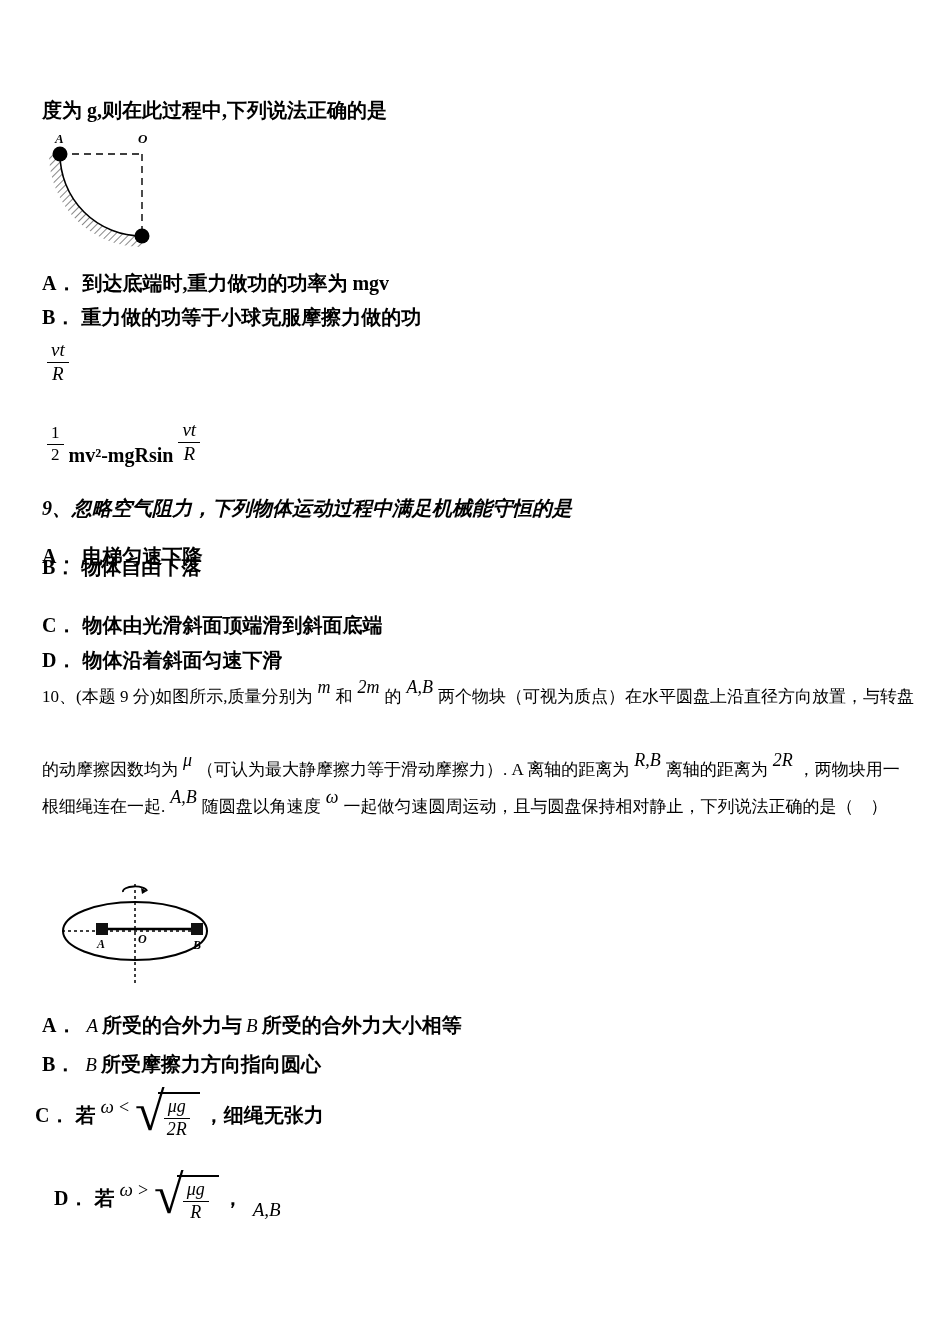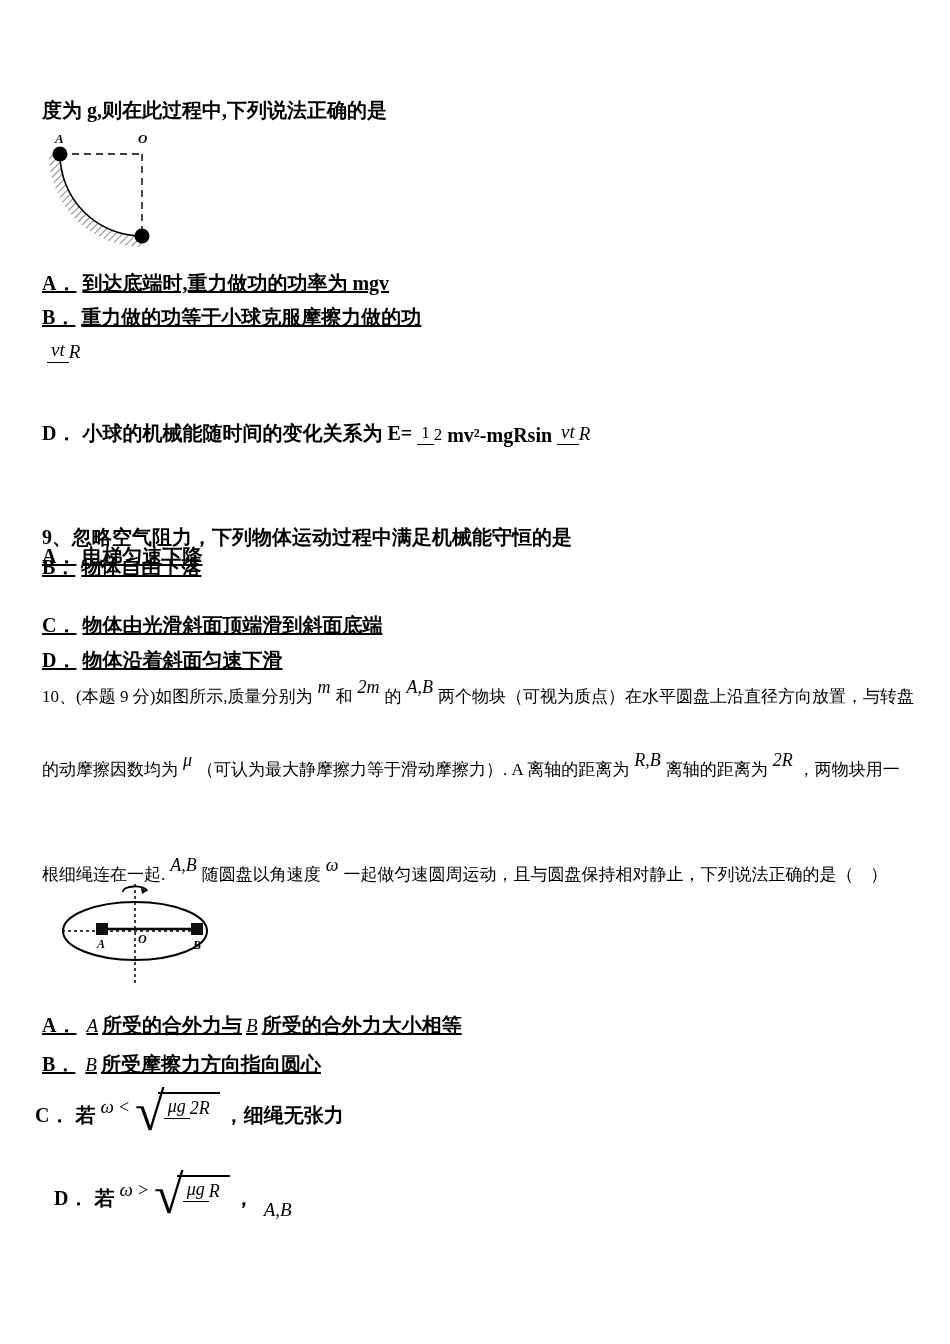--- a/index.html
+++ b/index.html
@@ -3,27 +3,27 @@
 <meta charset="utf-8">
 <style>
   html,body{margin:0;padding:0;}
   body{
     width:950px;height:1344px;background:#ffffff;position:relative;
     font-family:"Liberation Serif","DejaVu Serif",serif;color:#000;
     overflow:hidden;
   }
   .abs{position:absolute;}
   .stem{font-size:20px;font-weight:700;white-space:nowrap;}
-  .opt{font-size:20px;font-weight:700;white-space:nowrap;text-decoration:underline;}
+  .opt{font-size:20px;font-weight:700;white-space:nowrap;}
   .row{position:absolute;display:flex;align-items:flex-end;white-space:nowrap;}
   .row .txt{font-size:20px;font-weight:700;white-space:nowrap;}
   .lbl{margin-right:6px;}
   sub{font-size:13px;font-weight:700;}
   
-  .frac{display:flex;flex-direction:row;align-items:center;line-height:1.1;
+  .frac{display:flex;flex-direction:column;align-items:center;line-height:1.1;
         font-weight:400;margin:0 5px;}
   .frac .num{padding:0 4px 1px;border-bottom:1.6px solid #000;display:block;text-align:center;}
   .frac .den{padding-top:1px;display:block;text-align:center;}
   .frac.it{font-style:italic;}
   .fr19{font-size:19px;}
   .fr17{font-size:17px;}
   .mb2{margin-bottom:2px;}
   
   .sqrt{display:flex;align-items:flex-start;margin:0 4px -12px 6px;}
   .sqrt .radical{font-size:54px;line-height:1;height:56px;display:block;margin-right:-7px;font-weight:400;}
@@ -68,53 +68,52 @@
 </div>
 
 <div class="row" style="left:42px;top:340px;">
   <span class="frac it fr19 mb2">
     <span class="num">vt</span>
     <span class="den">R</span>
   </span>
 </div>
 
 <div class="row" style="left:42px;top:420px;">
-  <span class="txt"><span class="lbl">D．</span><span>小球的机械能随时间的变化关系为 E=</span></span>
   <span class="frac fr17 mb2">
     <span class="num">1</span>
     <span class="den">2</span>
   </span>
   <span class="txt">mv²-mgRsin</span>
   <span class="frac it fr19 mb2">
     <span class="num">vt</span>
     <span class="den">R</span>
   </span>
 </div>
 
-<div class="abs stem" style="left:42px;top:524px;">9、忽略空气阻力，下列物体运动过程中满足机械能守恒的是</div>
+<div class="abs stem" style="left:42px;top:495px;font-style:italic;">9、忽略空气阻力，下列物体运动过程中满足机械能守恒的是</div>
 <div class="abs opt" style="left:42px;top:543px;">
   <span class="lbl">A．</span><span>电梯匀速下降</span>
 </div>
 <div class="abs opt" style="left:42px;top:554px;">
   <span class="lbl">B．</span><span>物体自由下落</span>
 </div>
 <div class="abs opt" style="left:42px;top:612px;">
   <span class="lbl">C．</span><span>物体由光滑斜面顶端滑到斜面底端</span>
 </div>
 <div class="abs opt" style="left:42px;top:647px;">
   <span class="lbl">D．</span><span>物体沿着斜面匀速下滑</span>
 </div>
 
 <div class="stemline" style="left:42px;top:678px;text-align:right;">
   <span>10、(本题 9 分)如图所示,质量分别为</span><span class="mraise">m</span><span>和</span><span class="mraise">2m</span><span>的</span><span class="mraise">A,B</span><span>两个物块（可视为质点）在水平圆盘上沿直径方向放置，与转盘</span>
 </div>
 <div class="stemline" style="left:42px;top:751px;">
   <span>的动摩擦因数均为</span><span class="mraise">μ</span><span>（可认为最大静摩擦力等于滑动摩擦力）. A 离轴的距离为</span><span class="mraise">R,B</span><span>离轴的距离为</span><span class="mraise">2R</span><span>，两物块用一</span>
 </div>
-<div class="stemline" style="left:42px;top:856px;">
+<div class="stemline" style="left:42px;top:788px;">
   <span>根细绳连在一起.</span><span class="mraise">A,B</span><span>随圆盘以角速度</span><span class="mraise">ω</span><span>一起做匀速圆周运动，且与圆盘保持相对静止，下列说法正确的是（　）</span>
 </div>
 
 <svg class="abs" style="left:57px;top:878px;" width="160" height="115" viewBox="0 0 160 115">
   <ellipse cx="78" cy="53" rx="72" ry="29" fill="none" stroke="#000" stroke-width="2"></ellipse>
   <line x1="78" y1="6" x2="78" y2="108" stroke="#000" stroke-width="1.5" stroke-dasharray="3 3"></line>
   <line x1="5" y1="53" x2="151" y2="53" stroke="#000" stroke-width="1.5" stroke-dasharray="3 3"></line>
   <path d="M 66 14 a 12 5 0 1 1 24 -1" fill="none" stroke="#000" stroke-width="1.8"></path>
   <path d="M 90 13 l -6 -3 l 1 6 z" fill="#000"></path>
   <line x1="45" y1="51" x2="140" y2="51" stroke="#000" stroke-width="2.5"></line>

